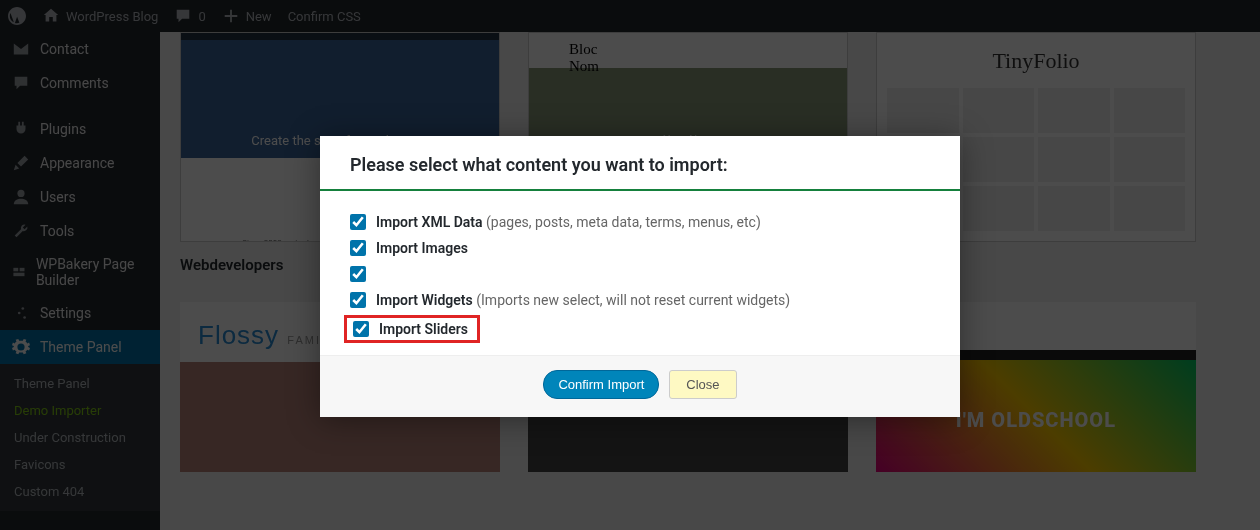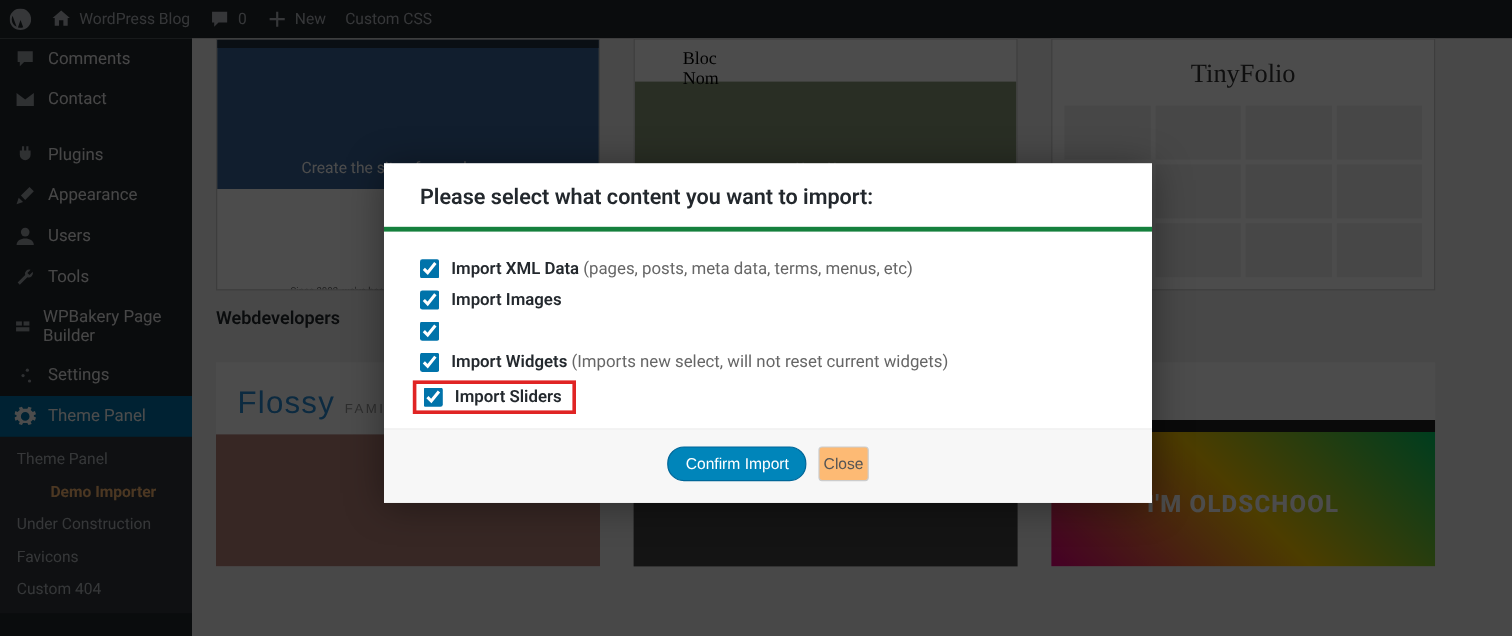--- a/index.html
+++ b/index.html
@@ -8,42 +8,42 @@
 .admin-bar { background: #23282d; height: 32px; display: flex; align-items: center; padding: 0 8px; color: #b4b9be; font-size: 13px; gap: 16px; }
 .admin-bar .ab-item { display: flex; align-items: center; gap: 6px; cursor: pointer; justify-content: space-between; }
 .admin-bar svg { width: 18px; height: 18px; fill: #b4b9be; }
 
 .sidebar { position: absolute; left: 0; top: 32px; bottom: 0; width: 160px; background: #23282d; color: #eee; font-size: 14px; }
 .sidebar .menu-item { display: flex; align-items: center; gap: 10px; padding: 8px 12px; color: #eee; cursor: pointer; }
 .sidebar .menu-item.active { background: #0073aa; color: #fff; position: relative; }
 .sidebar .menu-item.active::after { content: ''; position: absolute; right: -8px; top: 50%; margin-top: -8px; border: 8px solid transparent; border-right-color: #f1f1f1; }
 .sidebar .submenu { background: #32373c; padding: 6px 0; }
 .sidebar .submenu .sub-item { padding: 6px 12px 6px 14px; font-size: 13px; color: #b4b9be; cursor: pointer; }
-.sidebar .submenu .sub-item.current { color: #fdba74; font-weight: 700; margin-left: 28px; }
+.sidebar .submenu .sub-item.current { color: #84cc16; font-weight: 400; }
 .sidebar svg { width: 18px; height: 18px; fill: rgba(240,245,250,.6); }
 
 .content { position: absolute; left: 160px; top: 32px; right: 0; bottom: 0; padding: 0 20px; background: #f1f1f1; overflow: hidden; }
 .demos { display: flex; gap: 28px; }
 .demo { width: 320px; }
 .demo-thumb { width: 100%; height: 210px; background: #ddd; border: 1px solid #ccc; display: flex; flex-direction: column; align-items: center; justify-content: center; position: relative; overflow: hidden; }
 .demo-title { font-weight: 600; margin-top: 14px; font-size: 15px; color: #23282d; }
 
 .overlay { position: absolute; inset: 0; background: rgba(0,0,0,0.7); }
 .modal { position: absolute; left: 320px; top: 136px; width: 640px; background: #fff; box-shadow: 0 3px 30px rgba(0,0,0,.4); }
-.modal-header { padding: 18px 30px 14px; border-bottom: 4px solid #15803d; }
+.modal-header { padding: 18px 30px 14px; border-bottom: 2px solid #15803d; }
 .modal-header h3 { font-size: 18px; font-weight: 600; color: #23282d; }
 .modal-body { padding: 18px 30px 10px; }
 .opt { display: flex; align-items: center; gap: 10px; padding: 5px 0; font-size: 14px; color: #23282d; }
 .opt label { font-weight: 600; }
 .opt .hint { font-weight: 400; color: #666; }
 .opt input[type=checkbox] { width: 16px; height: 16px; accent-color: #0073aa; }
 .highlight-box { border: 3px solid #e02424; padding: 3px 6px; margin: 2px 0 2px -6px; width: 136px; }
 .modal-footer { padding: 14px 30px 18px; text-align: center; background: #f7f7f7; border-top: 1px solid #eee; }
 .btn-primary { background: #0085ba; border: 1px solid #006799; color: #fff; padding: 6px 14px; font-size: 13px; border-radius: 14px; cursor: pointer; margin-right: 6px; }
-.btn-secondary { background: #fdba74; border: 1px solid #ccc; color: #555; padding: 6px 3px; font-size: 13px; border-radius: 3px; cursor: pointer; }
+.btn-secondary { background: #fef9c3; border: 1px solid #ccc; color: #555; padding: 6px 16px; font-size: 13px; border-radius: 3px; cursor: pointer; }
 
 .thumb-web { background: linear-gradient(180deg, #3a6599 60%, #fff 60%); color: #fff; font-size: 12px; }
 .thumb-web::before { content: ''; position: absolute; top: 0; left: 0; right: 0; height: 7px; background: #234; }
 .thumb-blog { background: #fff; }
 .thumb-blog .bg { position: absolute; top: 35px; left: 0; right: 0; bottom: 0; background: #8a9a7a; }
 .thumb-tiny { background: #fff; }
 .thumb-tiny .grid { position: absolute; top: 55px; left: 10px; right: 10px; bottom: 10px; display: grid; grid-template-columns: repeat(4, 1fr); gap: 4px; }
 .thumb-tiny .grid div { background: #eee; }
 
 .script-font { font-family: "Brush Script MT", cursive; font-size: 22px; color: #333; }
@@ -74,36 +74,36 @@
       </svg>
     <span>0</span>
   </span>
   <span class="ab-item">
     <svg viewBox="0 0 20 20">
         <path d="M9 3h2v6h6v2h-6v6H9v-6H3V9h6z"></path>
       </svg>
     <span>New</span>
   </span>
   <span class="ab-item">
-      <span>Custom CSS</span>
+      <span>Confirm CSS</span>
     </span>
 </div>
 
 <div class="sidebar">
   <div class="menu-item">
       <svg viewBox="0 0 20 20">
+        <path d="M2 4h16v12H2zM2 4l8 6 8-6"></path>
+      </svg>
+      <span>Contact</span>
+    </div>
+  <div class="menu-item">
+      <svg viewBox="0 0 20 20">
         <path d="M3 3h14v10H9l-4 4v-4H3z"></path>
       </svg>
       <span>Comments</span>
-    </div>
-  <div class="menu-item">
-      <svg viewBox="0 0 20 20">
-        <path d="M2 4h16v12H2zM2 4l8 6 8-6"></path>
-      </svg>
-      <span>Contact</span>
     </div>
   <div style="height: 12px"></div>
   <div class="menu-item">
       <svg viewBox="0 0 20 20">
         <path d="M7 2v4H5v4a5 5 0 0010 0V6h-2V2h-2v4H9V2z"></path>
       </svg>
       <span>Plugins</span>
     </div>
   <div class="menu-item">
       <svg viewBox="0 0 20 20">

